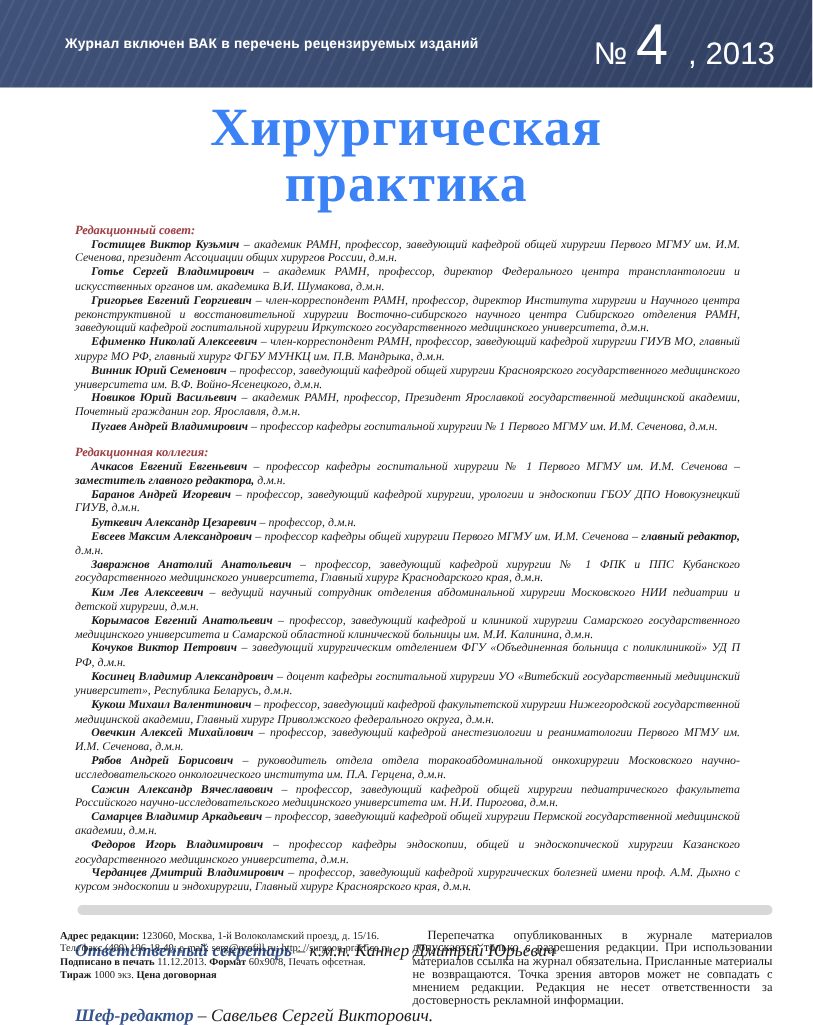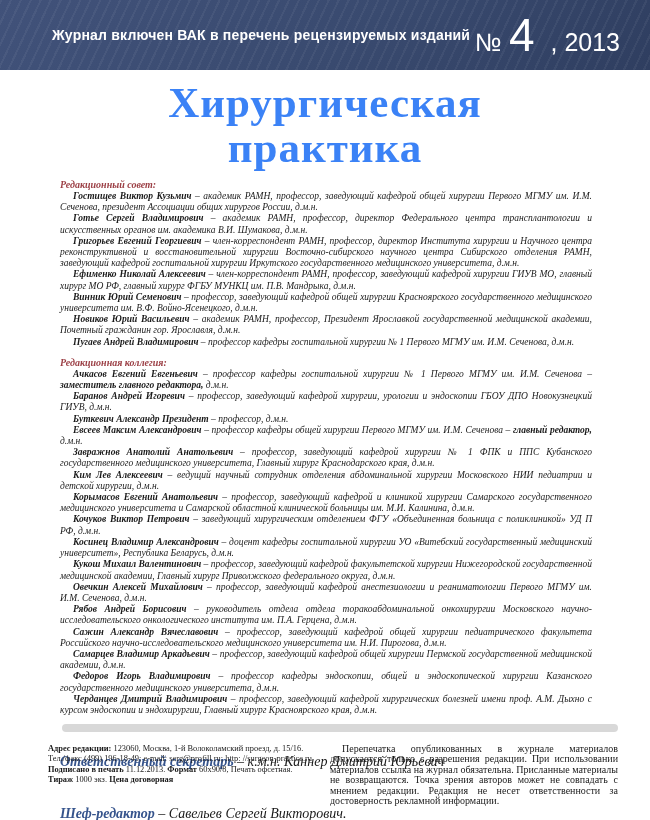--- a/index.html
+++ b/index.html
@@ -18,21 +18,21 @@
     background:
       repeating-linear-gradient(115deg, rgba(255,255,255,0.05) 0 2px, rgba(255,255,255,0) 2px 9px),
       linear-gradient(135deg, #41527a 0%, #394a6f 55%, #2f3e60 100%);
     display: flex;
     align-items: center;
     justify-content: space-between;
   }
   .vak-text {
     font-family: "Liberation Sans", sans-serif;
     font-weight: bold;
-    font-size: 14px;
+    font-size: 11px;
     color: #ffffff;
     padding-left: 52px;
     letter-spacing: 0.2px;
   }
   .issue {
     display: flex;
     align-items: baseline;
     color: #ffffff;
     padding-right: 30px;
     font-family: "Liberation Sans", sans-serif;
@@ -147,21 +147,21 @@
         <p class="member"><span class="seg bold">Новиков Юрий Васильевич</span><span class="seg"> – академик РАМН, профессор, Президент Ярославкой государственной медицинской академии, Почетный гражданин гор. Ярославля, д.м.н.</span></p>
         <p class="member"><span class="seg bold">Пугаев Андрей Владимирович</span><span class="seg"> – профессор кафедры госпитальной хирургии № 1 Первого МГМУ им. И.М. Сеченова, д.м.н.</span></p>
       </div>
   </div>
 
   <div class="section">
     <p class="section-heading">Редакционная коллегия:</p>
     <div class="members">
         <p class="member"><span class="seg bold">Ачкасов Евгений Евгеньевич</span><span class="seg"> – профессор кафедры госпитальной хирургии № 1 Первого МГМУ им. И.М. Сеченова – </span><span class="seg bold">заместитель главного редактора,</span><span class="seg"> д.м.н.</span></p>
         <p class="member"><span class="seg bold">Баранов Андрей Игоревич</span><span class="seg"> – профессор, заведующий кафедрой хирургии, урологии и эндоскопии ГБОУ ДПО Новокузнецкий ГИУВ, д.м.н.</span></p>
-        <p class="member"><span class="seg bold">Буткевич Александр Президент</span><span class="seg"> – профессор, д.м.н.</span></p>
+        <p class="member"><span class="seg bold">Буткевич Александр Цезаревич</span><span class="seg"> – профессор, д.м.н.</span></p>
         <p class="member"><span class="seg bold">Евсеев Максим Александрович</span><span class="seg"> – профессор кафедры общей хирургии Первого МГМУ им. И.М. Сеченова – </span><span class="seg bold">главный редактор,</span><span class="seg"> д.м.н.</span></p>
         <p class="member"><span class="seg bold">Завражнов Анатолий Анатольевич</span><span class="seg"> – профессор, заведующий кафедрой хирургии № 1 ФПК и ППС Кубанского государственного медицинского университета, Главный хирург Краснодарского края, д.м.н.</span></p>
         <p class="member"><span class="seg bold">Ким Лев Алексеевич</span><span class="seg"> – ведущий научный сотрудник отделения абдоминальной хирургии Московского НИИ педиатрии и детской хирургии, д.м.н.</span></p>
         <p class="member"><span class="seg bold">Корымасов Евгений Анатольевич</span><span class="seg"> – профессор, заведующий кафедрой и клиникой хирургии Самарского государственного медицинского университета и Самарской областной клинической больницы им. М.И. Калинина, д.м.н.</span></p>
         <p class="member"><span class="seg bold">Кочуков Виктор Петрович</span><span class="seg"> – заведующий хирургическим отделением ФГУ «Объединенная больница с поликлиникой» УД П РФ, д.м.н.</span></p>
         <p class="member"><span class="seg bold">Косинец Владимир Александрович</span><span class="seg"> – доцент кафедры госпитальной хирургии УО «Витебский государственный медицинский университет», Республика Беларусь, д.м.н.</span></p>
         <p class="member"><span class="seg bold">Кукош Михаил Валентинович</span><span class="seg"> – профессор, заведующий кафедрой факультетской хирургии Нижегородской государственной медицинской академии, Главный хирург Приволжского федерального округа, д.м.н.</span></p>
         <p class="member"><span class="seg bold">Овечкин Алексей Михайлович</span><span class="seg"> – профессор, заведующий кафедрой анестезиологии и реаниматологии Первого МГМУ им. И.М. Сеченова, д.м.н.</span></p>
         <p class="member"><span class="seg bold">Рябов Андрей Борисович</span><span class="seg"> – руководитель отдела отдела торакоабдоминальной онкохирургии Московского научно-исследовательского онкологического института им. П.А. Герцена, д.м.н.</span></p>
         <p class="member"><span class="seg bold">Сажин Александр Вячеславович</span><span class="seg"> – профессор, заведующий кафедрой общей хирургии педиатрического факультета Российского научно-исследовательского медицинского университета им. Н.И. Пирогова, д.м.н.</span></p>

